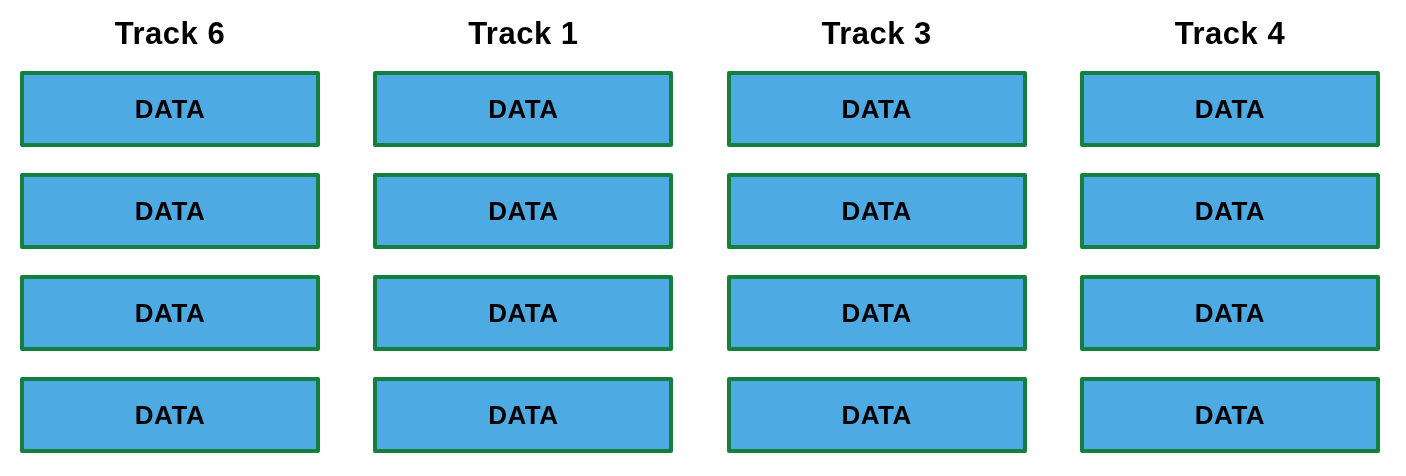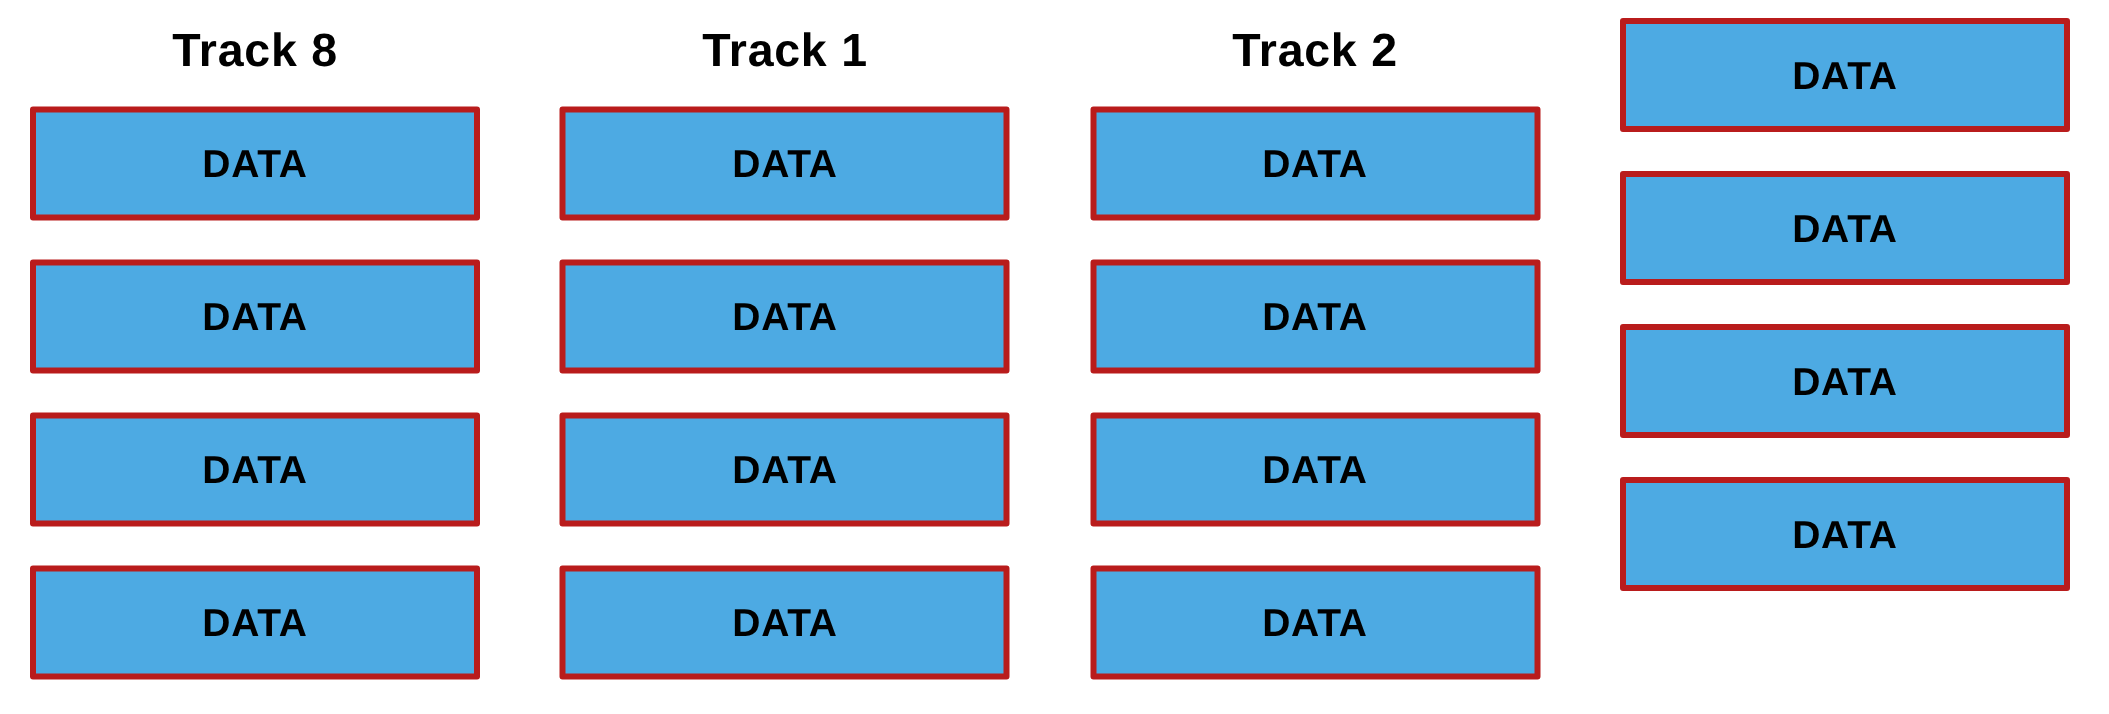--- a/index.html
+++ b/index.html
@@ -36,65 +36,66 @@
     line-height: 44px;
     height: 44px;
     margin-bottom: 15px;
     letter-spacing: 0.5px;
   }
   .data-block {
     box-sizing: border-box;
     height: 76px;
     margin-bottom: 26px;
     background: #4DAAE3;
-    border: 4px solid #b91c1c;
+    border: 4px solid #15803d;
     border-radius: 2px;
     display: flex;
     align-items: center;
     justify-content: center;
     font-size: 26px;
     font-weight: bold;
     color: #000000;
     letter-spacing: 0.5px;
   }
   .data-block:last-child {
     margin-bottom: 0;
   }
 </style>
 </head>
 <body>
 
 <div class="canvas">
   <div class="tracks">
 
     <div class="track-column">
-      <div class="track-title">Track 8</div>
+      <div class="track-title">Track 6</div>
       <div class="data-block">DATA</div>
       <div class="data-block">DATA</div>
       <div class="data-block">DATA</div>
       <div class="data-block">DATA</div>
     </div>
 
     <div class="track-column">
       <div class="track-title">Track 1</div>
       <div class="data-block">DATA</div>
       <div class="data-block">DATA</div>
       <div class="data-block">DATA</div>
       <div class="data-block">DATA</div>
     </div>
 
     <div class="track-column">
-      <div class="track-title">Track 2</div>
+      <div class="track-title">Track 3</div>
       <div class="data-block">DATA</div>
       <div class="data-block">DATA</div>
       <div class="data-block">DATA</div>
       <div class="data-block">DATA</div>
     </div>
 
     <div class="track-column">
+      <div class="track-title">Track 4</div>
       <div class="data-block">DATA</div>
       <div class="data-block">DATA</div>
       <div class="data-block">DATA</div>
       <div class="data-block">DATA</div>
     </div>
 
   </div>
 </div>
 
 </body></html>

